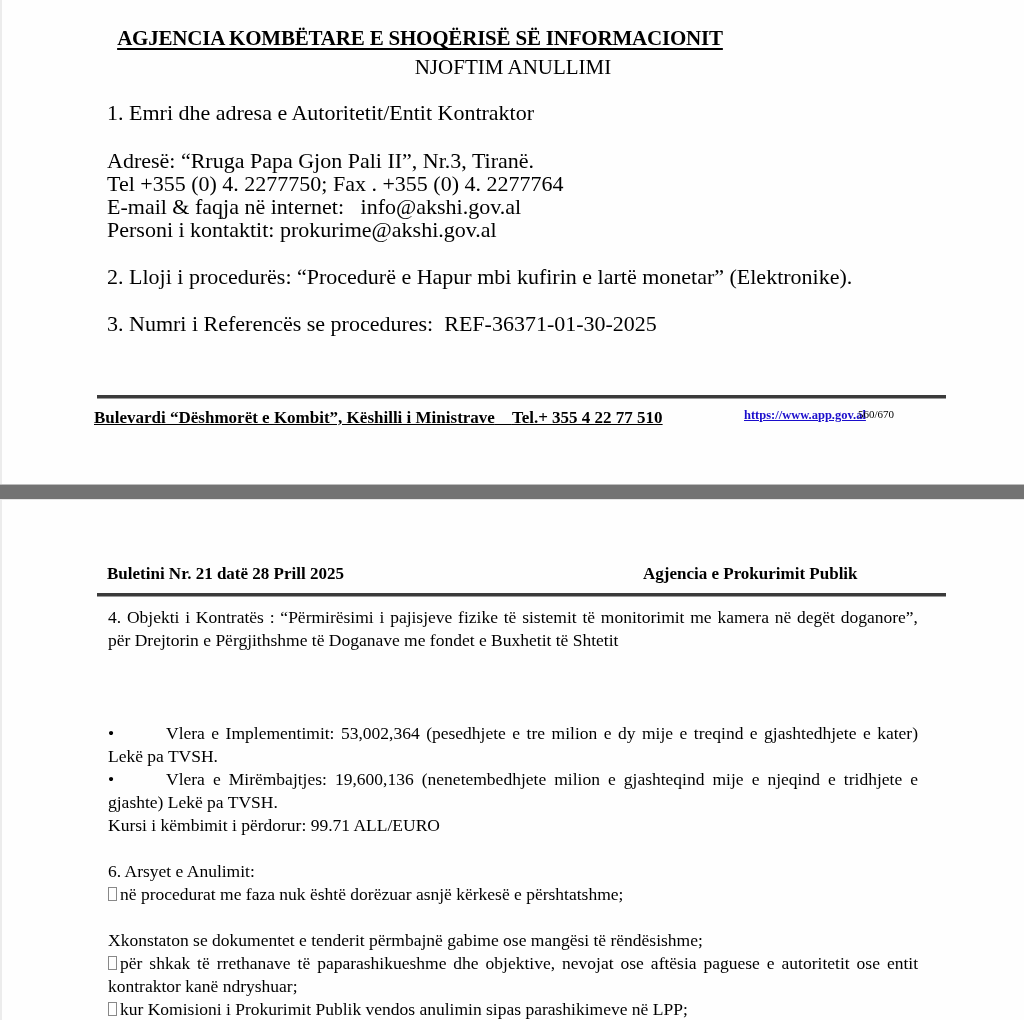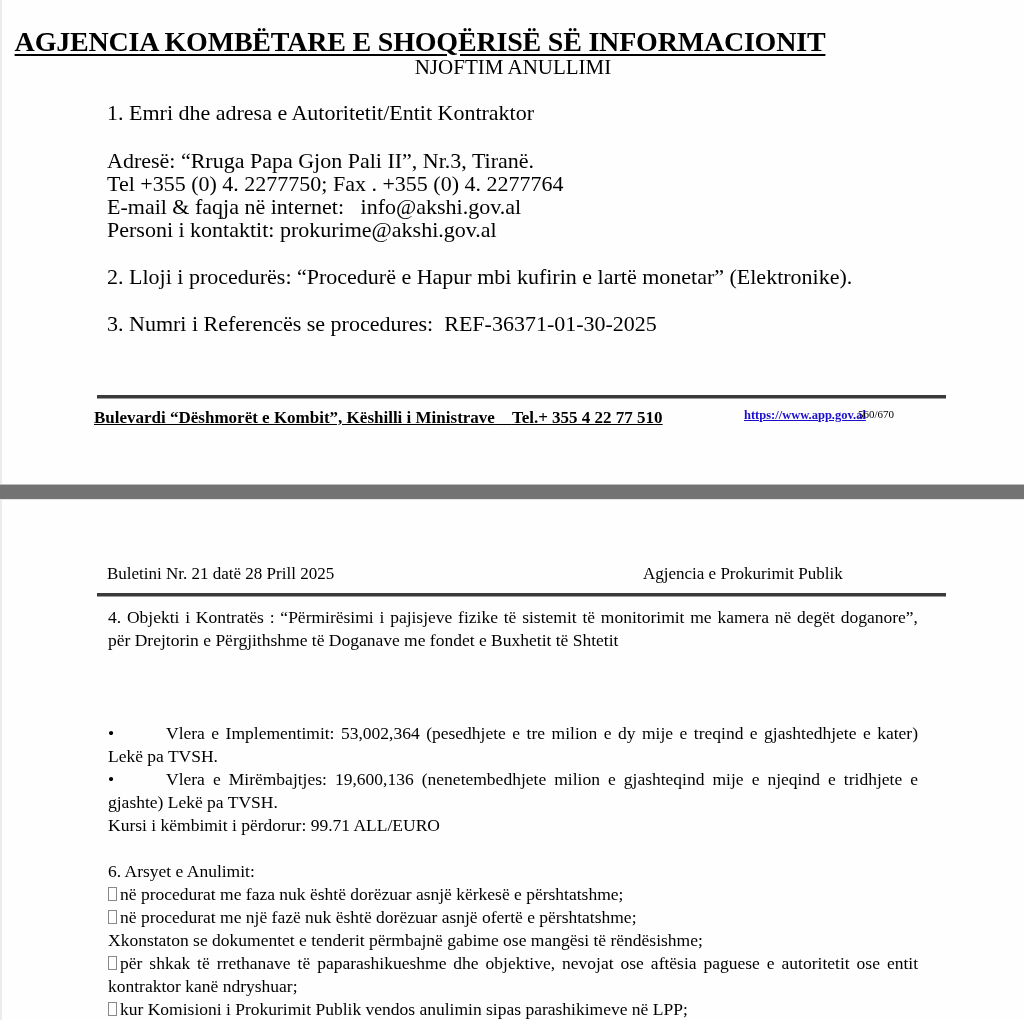--- a/index.html
+++ b/index.html
@@ -30,21 +30,21 @@
     border-bottom: 1px solid #e6e6e6;
     box-sizing: border-box;
   }
   .abs { position: absolute; white-space: nowrap; }
 
   
   .title {
     top: 26px; left: 0; width: 836px;
     text-align: center;
     font-weight: bold;
-    font-size: 28px;
+    font-size: 21px;
     text-decoration: underline;
     text-underline-offset: 3px;
     letter-spacing: -0.2px;
   }
   .subtitle {
     top: 55px; left: 0; width: 1022px;
     text-align: center;
     font-size: 21px;
   }
   .body-line {
@@ -83,21 +83,21 @@
     left: 856px;
     font-size: 11px;
     font-weight: normal;
     white-space: nowrap;
   }
 
   
   .hdr {
     top: 64px;
     font-size: 17px;
-    font-weight: normal;
+    font-weight: bold;
   }
   .p2 {
     position: absolute;
     left: 106px;
     width: 810px;
     font-size: 17.5px;
     line-height: 23px;
     text-align: justify;
   }
   .bullet-dot { display: inline-block; width: 58px; }
@@ -153,23 +153,20 @@
   </div>
   <div class="p2" style="top:268px">
     <span class="bullet-dot">•</span><span>Vlera e Mirëmbajtjes: 19,600,136 (nenetembedhjete milion e gjashteqind mije e njeqind e tridhjete e gjashte)  Lekë pa TVSH.</span>
   </div>
   <div class="p2" style="top:314px">Kursi i këmbimit i përdorur: 99.71 ALL/EURO</div>
 
   <div class="p2" style="top:360px">6. Arsyet e Anulimit:</div>
   <div class="p2" style="top:383px">
     <span class="box"></span><span>në procedurat me faza nuk është dorëzuar asnjë kërkesë e përshtatshme;</span>
   </div>
-  <div class="p2" style="top:406px">
-    <span class="box"></span><span>në procedurat me një fazë nuk është dorëzuar asnjë ofertë e përshtatshme;</span>
-  </div>
   <div class="p2" style="top:429px">
     <span>X</span><span>konstaton se dokumentet e tenderit përmbajnë gabime ose mangësi të rëndësishme;</span>
   </div>
   <div class="p2" style="top:452px">
     <span class="box"></span><span>për shkak të rrethanave të paparashikueshme dhe objektive, nevojat ose aftësia paguese e autoritetit ose entit kontraktor kanë ndryshuar;</span>
   </div>
   <div class="p2" style="top:498px">
     <span class="box"></span><span>kur Komisioni i Prokurimit Publik vendos anulimin sipas parashikimeve në LPP;</span>
   </div>
 </div>

